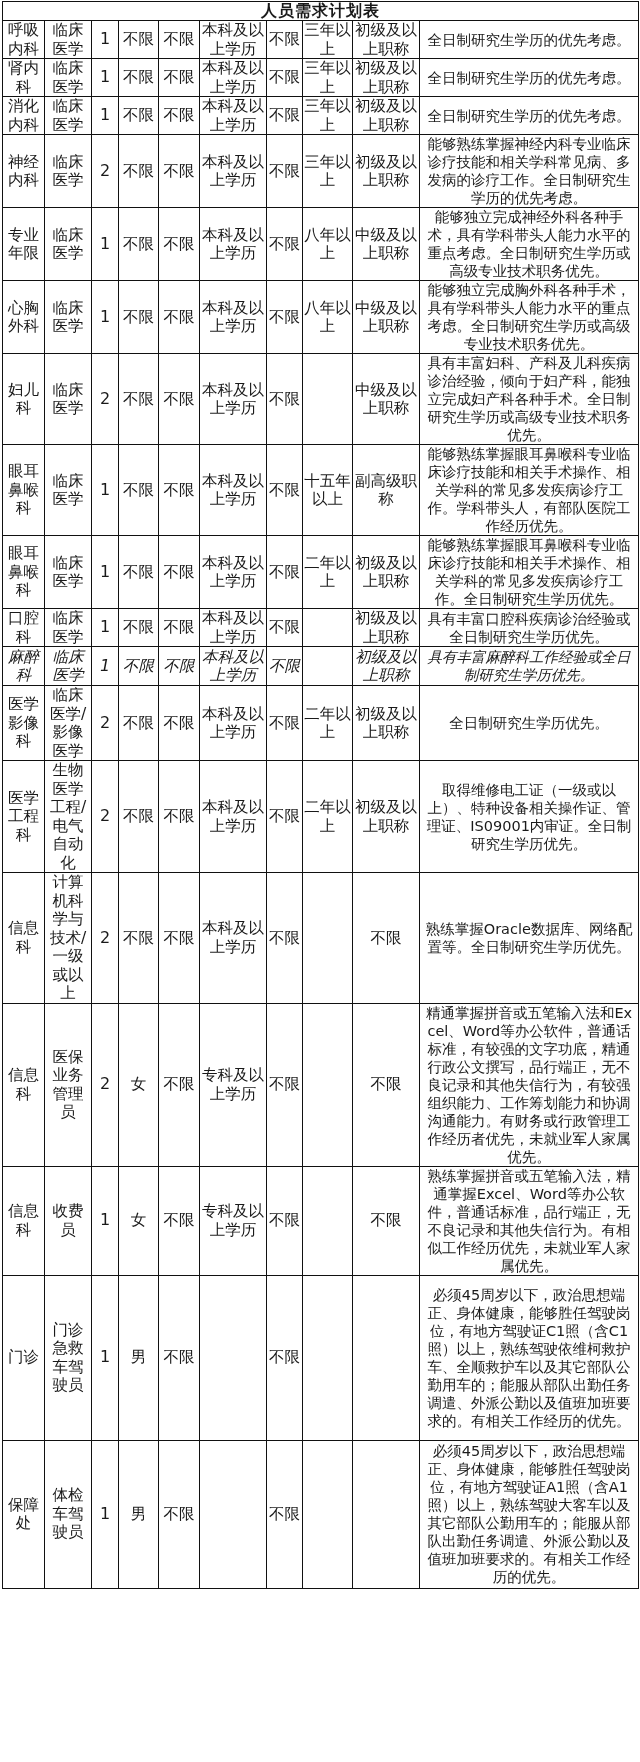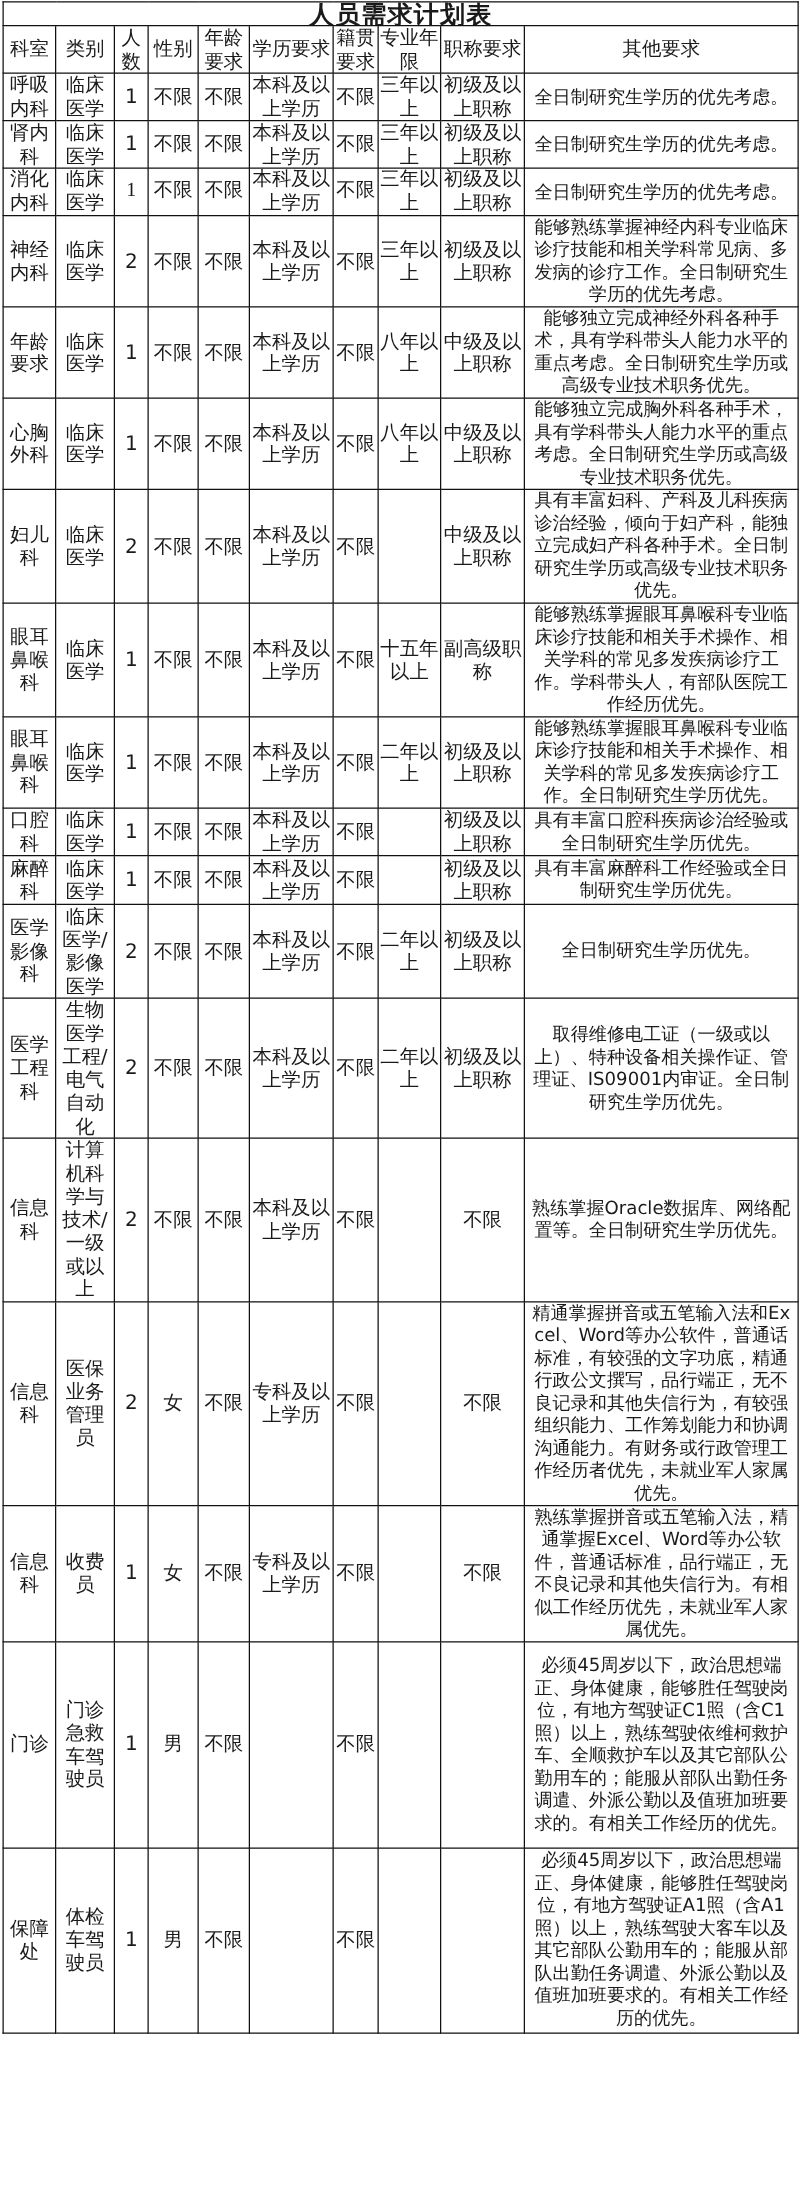--- a/index.html
+++ b/index.html
@@ -3,21 +3,21 @@
 <meta charset="utf-8">
 <style>
   html, body { margin:0; padding:0; background:#ffffff; }
   body { width:640px; height:1762px; overflow:hidden; position:relative;
          font-family:"DejaVu Sans", sans-serif; color:#1a1a1a; }
   #wrap { position:absolute; left:2px; top:1px; width:636px; }
   table { border-collapse:collapse; table-layout:fixed; width:636px; }
   td, th { border:1.5px solid #111; padding:0 1px; font-weight:normal;
            font-size:15.5px; line-height:18.5px; text-align:center; vertical-align:middle;
            overflow:hidden; word-break:break-all; }
-  .title td { font-weight:bold; font-size:20px; height:18px; line-height:18px; letter-spacing:1px; }
+  .title td { font-weight:bold; font-size:16px; height:18px; line-height:18px; letter-spacing:1px; }
   .hdr th { font-size:15.5px; }
   td.other { font-size:14.5px; line-height:18px; padding:0 3px; }
   td.num { font-size:16px; }
 </style>
 </head>
 <body>
 
 <div id="wrap">
   <table>
     <colgroup>
@@ -29,32 +29,20 @@
         <col style="width:67px">
         <col style="width:36px">
         <col style="width:50px">
       <col style="width:67px">
         <col style="width:219px">
     </colgroup>
     <tbody id="tbody">
       <tr class="title">
         <td colspan="10">人员需求计划表</td>
       </tr>
-      <tr class="hdr" style="height:36px">
-        <th>科室</th>
-        <th>类别</th>
-        <th>人数</th>
-        <th>性别</th>
-        <th>年龄要求</th>
-        <th>学历要求</th>
-        <th>籍贯要求</th>
-        <th>专业年限</th>
-        <th>职称要求</th>
-        <th>其他要求</th>
-      </tr>
     <tr style="height: 36px;">
           <td>呼吸内科</td>
           <td>临床医学</td>
           <td class="num">1</td>
           <td>不限</td>
           <td>不限</td>
           <td>本科及以上学历</td>
           <td>不限</td>
           <td>三年以上</td>
           <td>初级及以上职称</td>
@@ -65,21 +53,21 @@
           <td>临床医学</td>
           <td class="num">1</td>
           <td>不限</td>
           <td>不限</td>
           <td>本科及以上学历</td>
           <td>不限</td>
           <td>三年以上</td>
           <td>初级及以上职称</td>
           <td class="other">全日制研究生学历的优先考虑。</td>
         </tr>
-        <tr style="height: 35px; font-family: Liberation Serif, serif;">
+        <tr style="height: 35px;">
           <td>消化内科</td>
           <td>临床医学</td>
           <td class="num">1</td>
           <td>不限</td>
           <td>不限</td>
           <td>本科及以上学历</td>
           <td>不限</td>
           <td>三年以上</td>
           <td>初级及以上职称</td>
           <td class="other">全日制研究生学历的优先考虑。</td>
@@ -90,21 +78,21 @@
           <td class="num">2</td>
           <td>不限</td>
           <td>不限</td>
           <td>本科及以上学历</td>
           <td>不限</td>
           <td>三年以上</td>
           <td>初级及以上职称</td>
           <td class="other">能够熟练掌握神经内科专业临床诊疗技能和相关学科常见病、多发病的诊疗工作。全日制研究生学历的优先考虑。</td>
         </tr>
         <tr style="height: 73px;">
-          <td>年龄要求</td>
+          <td>专业年限</td>
           <td>临床医学</td>
           <td class="num">1</td>
           <td>不限</td>
           <td>不限</td>
           <td>本科及以上学历</td>
           <td>不限</td>
           <td>八年以上</td>
           <td>中级及以上职称</td>
           <td class="other">能够独立完成神经外科各种手术，具有学科带头人能力水平的重点考虑。全日制研究生学历或高级专业技术职务优先。</td>
         </tr>
@@ -161,21 +149,21 @@
           <td>临床医学</td>
           <td class="num">1</td>
           <td>不限</td>
           <td>不限</td>
           <td>本科及以上学历</td>
           <td>不限</td>
           <td></td>
           <td>初级及以上职称</td>
           <td class="other">具有丰富口腔科疾病诊治经验或全日制研究生学历优先。</td>
         </tr>
-        <tr style="height: 39px;">
+        <tr style="height: 39px; font-style: italic;">
           <td>麻醉科</td>
           <td>临床医学</td>
           <td class="num">1</td>
           <td>不限</td>
           <td>不限</td>
           <td>本科及以上学历</td>
           <td>不限</td>
           <td></td>
           <td>初级及以上职称</td>
           <td class="other">具有丰富麻醉科工作经验或全日制研究生学历优先。</td>

